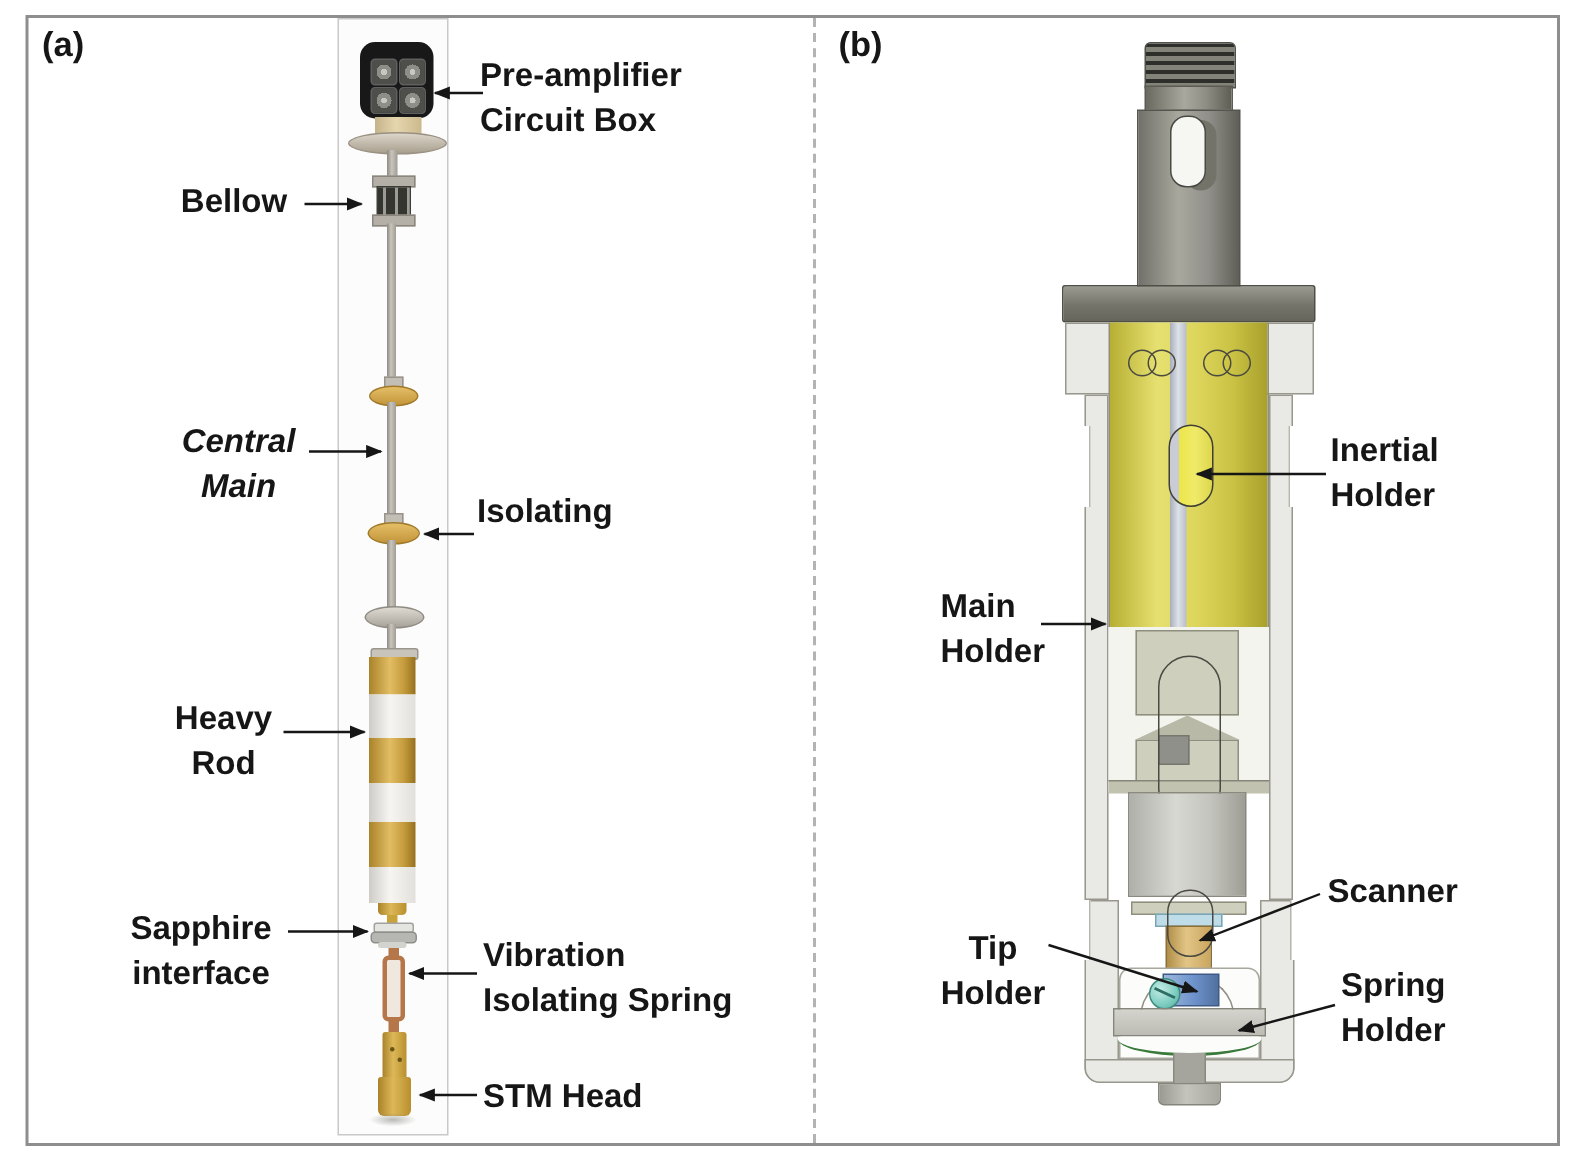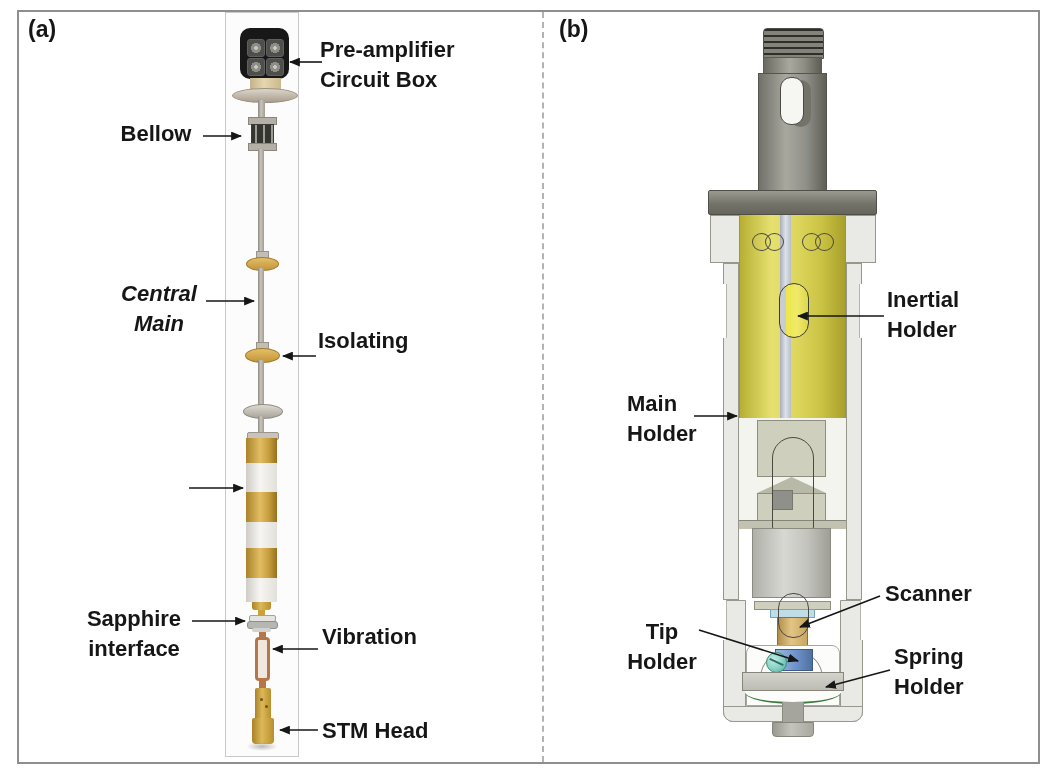--- a/index.html
+++ b/index.html
@@ -85,26 +85,31 @@
   <div class="lbl ctr" style="left:100px;top:107px;width:112px;">
     <div>Bellow</div>
   </div>
   <div class="lbl ctr" style="left:103px;top:267px;width:112px;font-style:italic;">
     <div>Central</div>
     <div>Main</div>
   </div>
   <div class="lbl" style="left:318px;top:326px;">
     <div>Isolating</div>
   </div>
+  <div class="lbl ctr" style="left:95px;top:452px;width:108px;">
+    <div>Heavy</div>
+    <div>Rod</div>
+  </div>
   <div class="lbl ctr" style="left:72px;top:592px;width:124px;">
     <div>Sapphire</div>
     <div>interface</div>
   </div>
   <div class="lbl" style="left:322px;top:622px;">
     <div>Vibration</div>
+    <div>Isolating Spring</div>
   </div>
   <div class="lbl" style="left:322px;top:716px;">
     <div>STM Head</div>
   </div>
 
   <div class="lbl" style="left:559px;top:14px;font-size:23px;">(b)</div>
 
   <div class="abs" style="left:763px;top:28px;width:59px;height:29px;border:1px solid #50504a;border-radius:4px 4px 0 0;background:repeating-linear-gradient(180deg,#2e2e2a 0 2.5px,#83837a 2.5px 6px);"></div>
   <div class="abs" style="left:763px;top:57px;width:59px;height:17px;background:linear-gradient(90deg,#6a6a60,#a8a89e 45%,#8e8e84 70%,#5e5e54);border:1px solid #5c5c54;box-sizing:border-box;"></div>
   <div class="abs" style="left:758px;top:73px;width:69px;height:119px;background:linear-gradient(90deg,#71716a,#a8a89e 40%,#90908a 70%,#5f5f58);border:1px solid #55554d;box-sizing:border-box;"></div>

